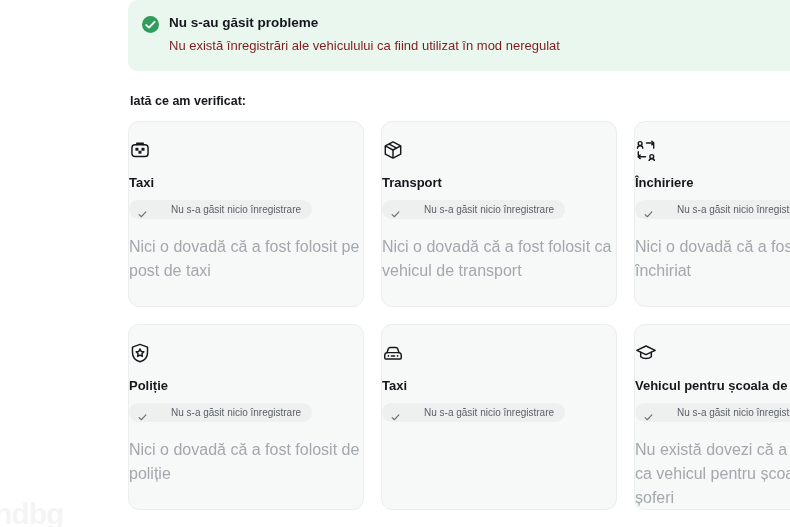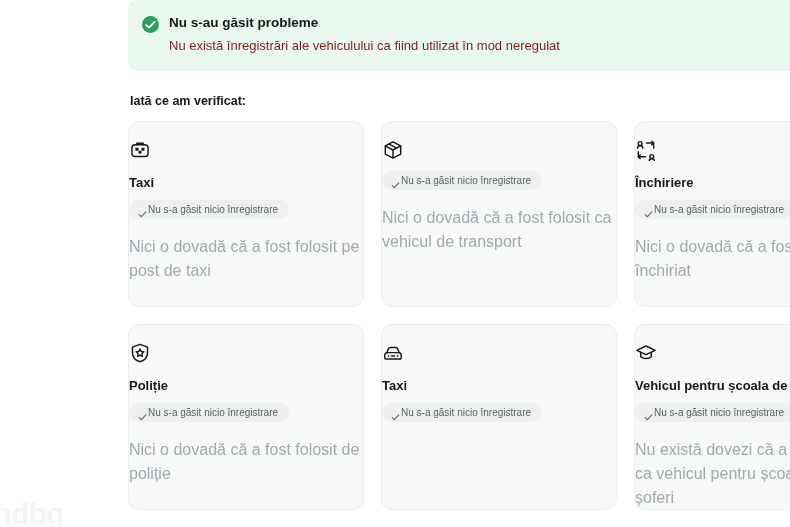--- a/index.html
+++ b/index.html
@@ -71,21 +71,21 @@
   }
   .card-icon { width:22px; height:22px; color:#16181c; }
   .card-icon svg { display:block; }
   .card-title {
     margin-top:14px;
     font-size:13px; font-weight:700; color:#16181c;
     white-space:nowrap;
   }
   .pill {
     margin-top:10px;
-    display:inline-flex; align-items:center; gap:1px;
+    display:inline-flex; align-items:center; gap:24px;
     background:#eef0f0; border-radius:13px;
     padding:4px 11px 4px 9px;
     white-space:nowrap;
   }
   .pill-check { width:9px; height:9px; color:#6a7078; flex:0 0 auto; }
   .pill-text { font-size:10px; color:#5b6069; }
   .card-desc {
     margin-top:12px;
     font-size:16px; color:#a3a8af; line-height:1.5;
   }
@@ -154,20 +154,21 @@
 
       <div class="card">
         <div class="card-icon">
           <svg width="22" height="22" viewBox="0 0 24 24" fill="none" stroke="currentColor" stroke-width="1.6" stroke-linejoin="round">
             <path d="M12 3.2 L20.4 7.6 L12 12 L3.6 7.6 Z"></path>
             <path d="M3.6 7.6 V16.4 L12 20.8 L20.4 16.4 V7.6"></path>
             <path d="M12 12 V20.8"></path>
             <path d="M7.3 5.4 L15.9 9.9"></path>
           </svg>
         </div>
+        <div class="card-title">Transport</div>
         <div class="pill">
           <span class="pill-check">
             <svg width="9" height="9" viewBox="0 0 12 12" fill="none" stroke="currentColor" stroke-width="1.5">
               <path d="M1.5 6.2 L4.4 9 L10.5 2.6" stroke-linecap="round" stroke-linejoin="round"></path>
             </svg>
           </span>
           <span class="pill-text">Nu s-a găsit nicio înregistrare</span>
         </div>
         <div class="card-desc">Nici o dovadă că a fost folosit ca vehicul de transport</div>
       </div>

